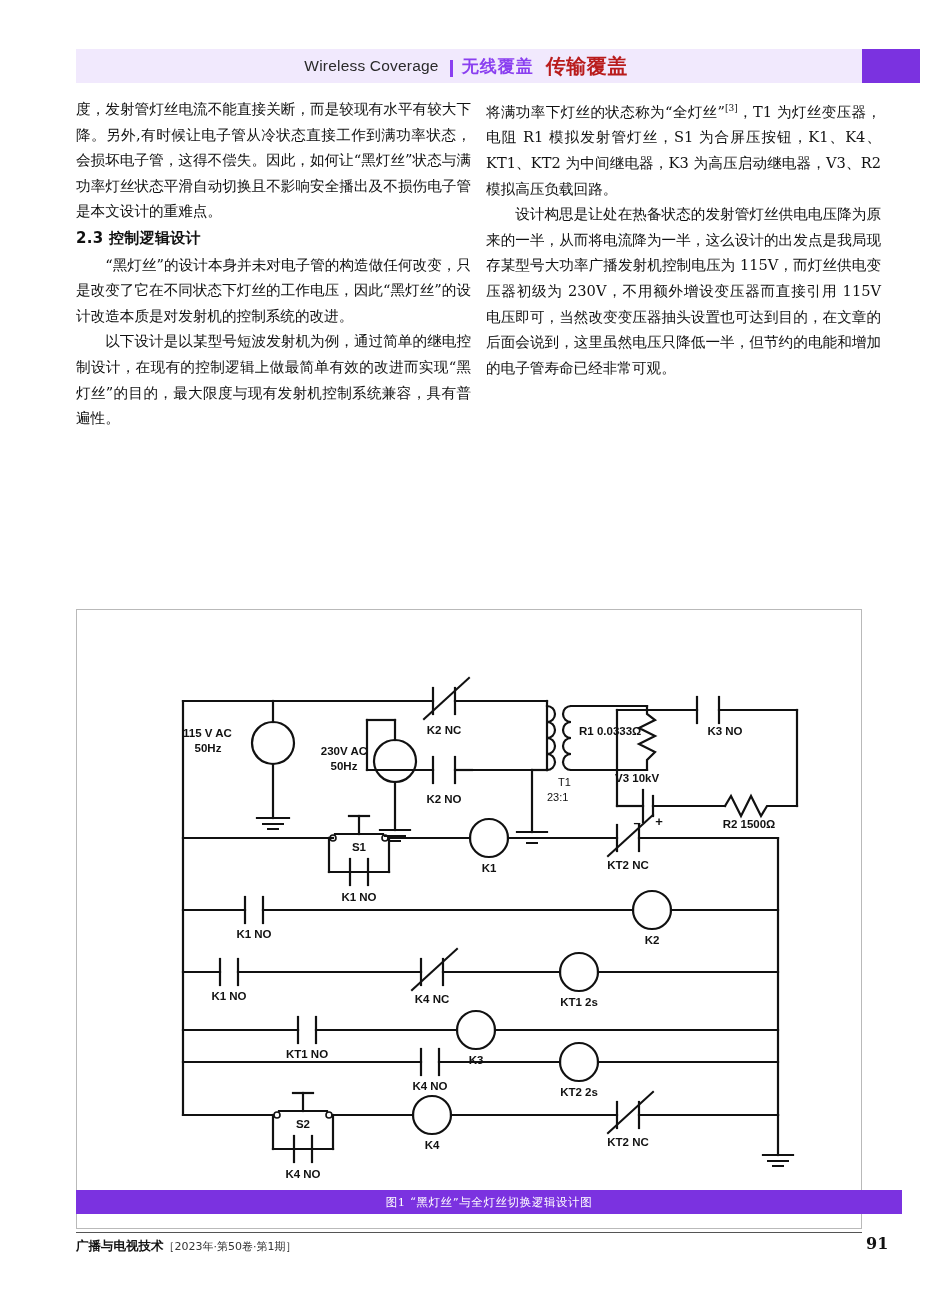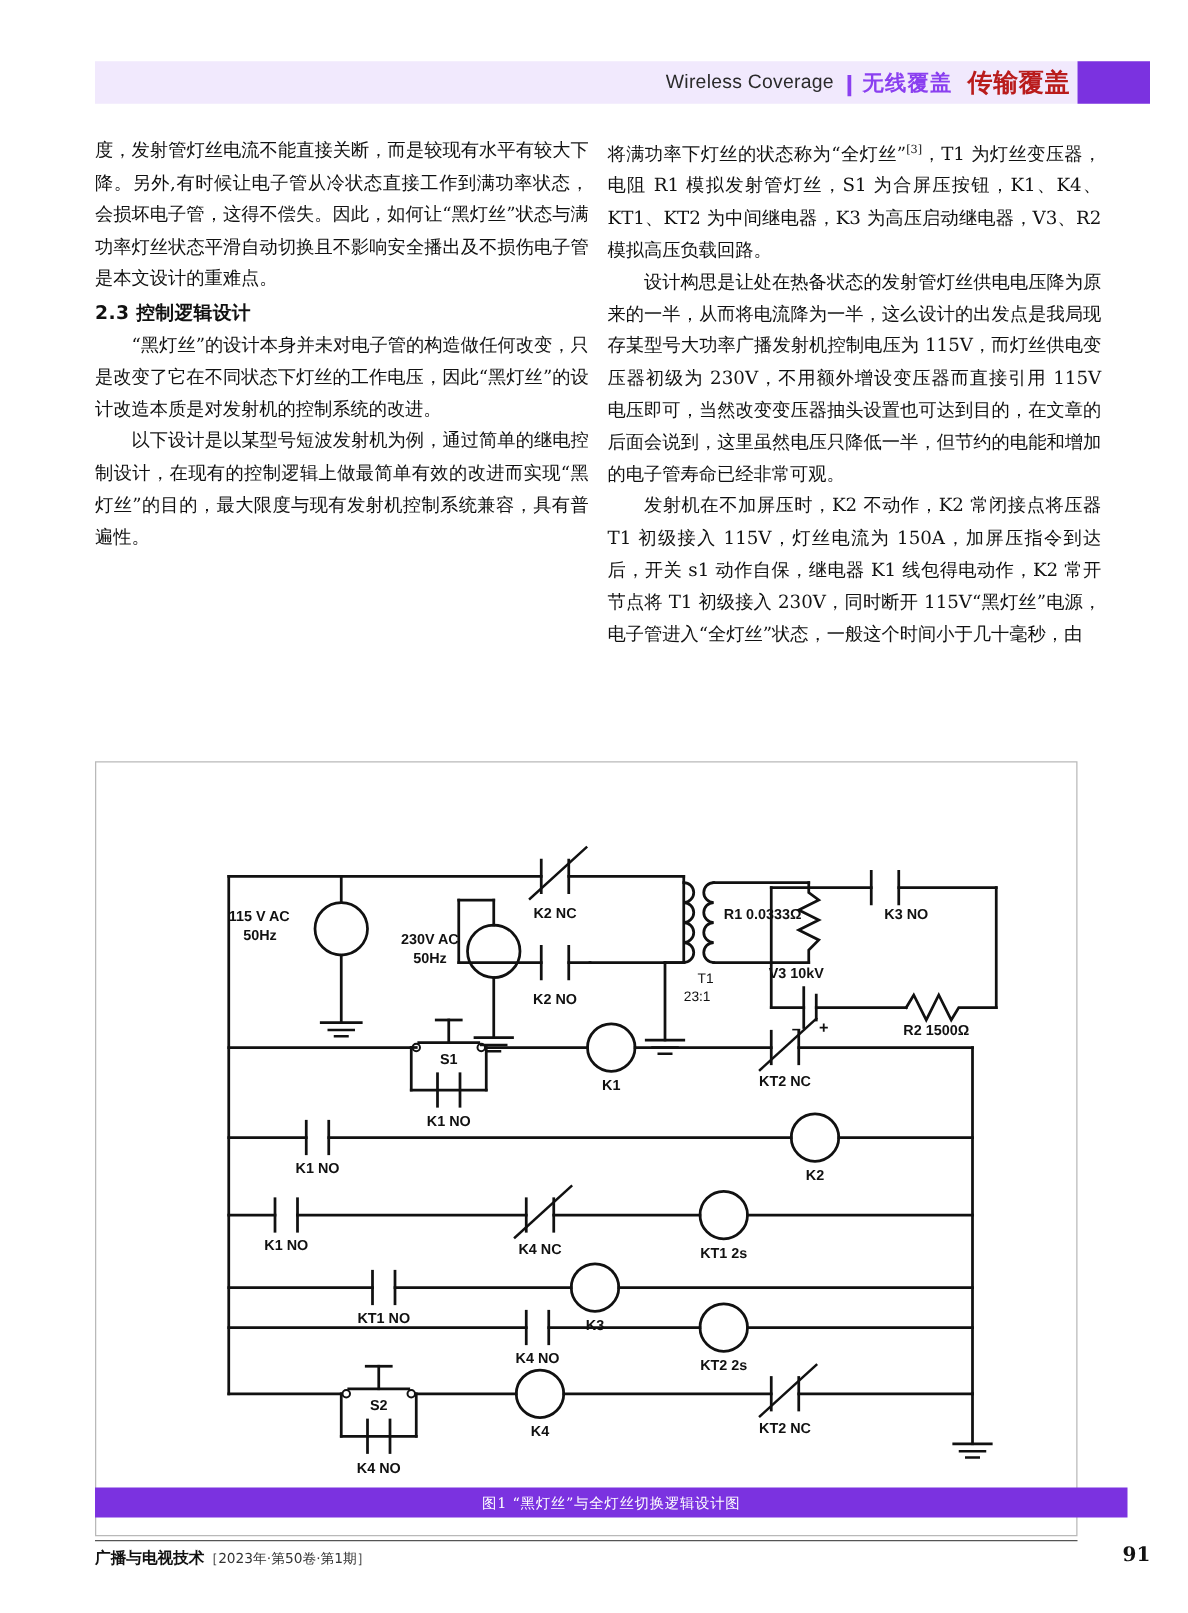--- a/index.html
+++ b/index.html
@@ -5,21 +5,21 @@
   html,body{margin:0;padding:0;background:#ffffff;}
   body{
     width:950px;height:1290px;position:relative;overflow:hidden;
     font-family:"Liberation Sans","DejaVu Sans",sans-serif;
     color:#111;
   }
   
   #header-band{
     position:absolute;left:76px;top:49px;width:786px;height:34px;
     background:#f1e9fd;
-    display:flex;align-items:center;justify-content:flex-end;
+    display:flex;align-items:center;justify-content:center;
   }
   #header-band .hdr-en{
     font-size:15.5px;color:#2a2a2a;letter-spacing:.2px;
     font-family:"Liberation Sans","DejaVu Sans",sans-serif;
   }
   #header-band .hdr-sep{
     display:inline-block;width:3px;height:17px;background:#8a3ff0;
     margin:0 9px 0 11px;position:relative;top:2px;
   }
   #header-band .hdr-cn{
@@ -37,21 +37,21 @@
   
   .col{
     position:absolute;top:96px;width:395px;
     font-family:"DejaVu Serif","Liberation Serif",serif;
     font-size:14.6px;line-height:25.6px;color:#111;
     text-align:justify;text-justify:inter-ideograph;
   }
   #col-left{left:76px;}
   #col-right{left:486px;}
   .para{margin:0;text-indent:2em;}
-  .para.noind{text-indent:0;margin-top:12px;}
+  .para.noind{text-indent:0;}
   .sec-head{
     margin:2px 0 0 0;font-size:15px;font-weight:bold;
     font-family:"DejaVu Sans",sans-serif;letter-spacing:.3px;
   }
   sup{font-size:9px;vertical-align:super;}
   
   #figure-box{
     position:absolute;left:76px;top:565px;width:786px;height:620px;
     border:1px solid #b9b9b9;background:#fff;box-sizing:border-box;margin-top:44px;
   }
@@ -70,21 +70,21 @@
     position:absolute;left:76px;top:1238px;
     font-size:11.5px;color:#111;white-space:nowrap;
   }
   #footer-left .jname{
     font-weight:bold;font-size:12.5px;font-family:"DejaVu Sans",sans-serif;
   }
   #footer-left .jmeta{font-family:"DejaVu Sans",sans-serif;font-size:11px;color:#333;}
   #page-num{
     position:absolute;left:866px;top:1234px;
     font-family:"DejaVu Serif","Liberation Serif",serif;
-    font-size:16px;font-weight:bold;color:#111;margin-left:32px;
+    font-size:16px;font-weight:bold;color:#111;
   }
   #cnki-line{
     position:absolute;left:26px;top:1320px;width:900px;
     font-family:"DejaVu Serif","Liberation Serif",serif;
     font-size:15px;color:#7e7e7e;white-space:nowrap;letter-spacing:.1px;
   }
   svg text{font-family:"Liberation Sans","DejaVu Sans",sans-serif;}
 </style>
 </head>
 <body>
@@ -100,21 +100,20 @@
 <div class="col" id="col-left">
   <p class="para noind">度，发射管灯丝电流不能直接关断，而是较现有水平有较大下降。另外,有时候让电子管从冷状态直接工作到满功率状态，会损坏电子管，这得不偿失。因此，如何让“黑灯丝”状态与满功率灯丝状态平滑自动切换且不影响安全播出及不损伤电子管是本文设计的重难点。</p>
   <h3 class="sec-head">2.3 控制逻辑设计</h3>
   <p class="para">“黑灯丝”的设计本身并未对电子管的构造做任何改变，只是改变了它在不同状态下灯丝的工作电压，因此“黑灯丝”的设计改造本质是对发射机的控制系统的改进。</p>
   <p class="para">以下设计是以某型号短波发射机为例，通过简单的继电控制设计，在现有的控制逻辑上做最简单有效的改进而实现“黑灯丝”的目的，最大限度与现有发射机控制系统兼容，具有普遍性。</p>
 </div>
 
 <div class="col" id="col-right">
   <p class="para noind">将满功率下灯丝的状态称为“全灯丝”<sup>[3]</sup>，T1 为灯丝变压器，电阻 R1 模拟发射管灯丝，S1 为合屏压按钮，K1、K4、KT1、KT2 为中间继电器，K3 为高压启动继电器，V3、R2 模拟高压负载回路。</p>
   <p class="para">设计构思是让处在热备状态的发射管灯丝供电电压降为原来的一半，从而将电流降为一半，这么设计的出发点是我局现存某型号大功率广播发射机控制电压为 115V，而灯丝供电变压器初级为 230V，不用额外增设变压器而直接引用 115V 电压即可，当然改变变压器抽头设置也可达到目的，在文章的后面会说到，这里虽然电压只降低一半，但节约的电能和增加的电子管寿命已经非常可观。</p>
-  <p class="para">发射机在不加屏压时，K2 不动作，K2 常闭接点将压器 T1 初级接入 115V，灯丝电流为 150A，加屏压指令到达后，开关 s1 动作自保，继电器 K1 线包得电动作，K2 常开节点将 T1 初级接入 230V，同时断开 115V“黑灯丝”电源，电子管进入“全灯丝”状态，一般这个时间小于几十毫秒，由</p>
 </div>
 
 <div id="figure-box">
 <svg width="784" height="618" viewBox="0 0 784 618">
   <g stroke="#111" fill="none" stroke-width="2.2" stroke-linecap="square">
 
     <line x1="106" y1="91" x2="106" y2="505"></line>
 
     <line x1="701" y1="228" x2="701" y2="505"></line>
 

